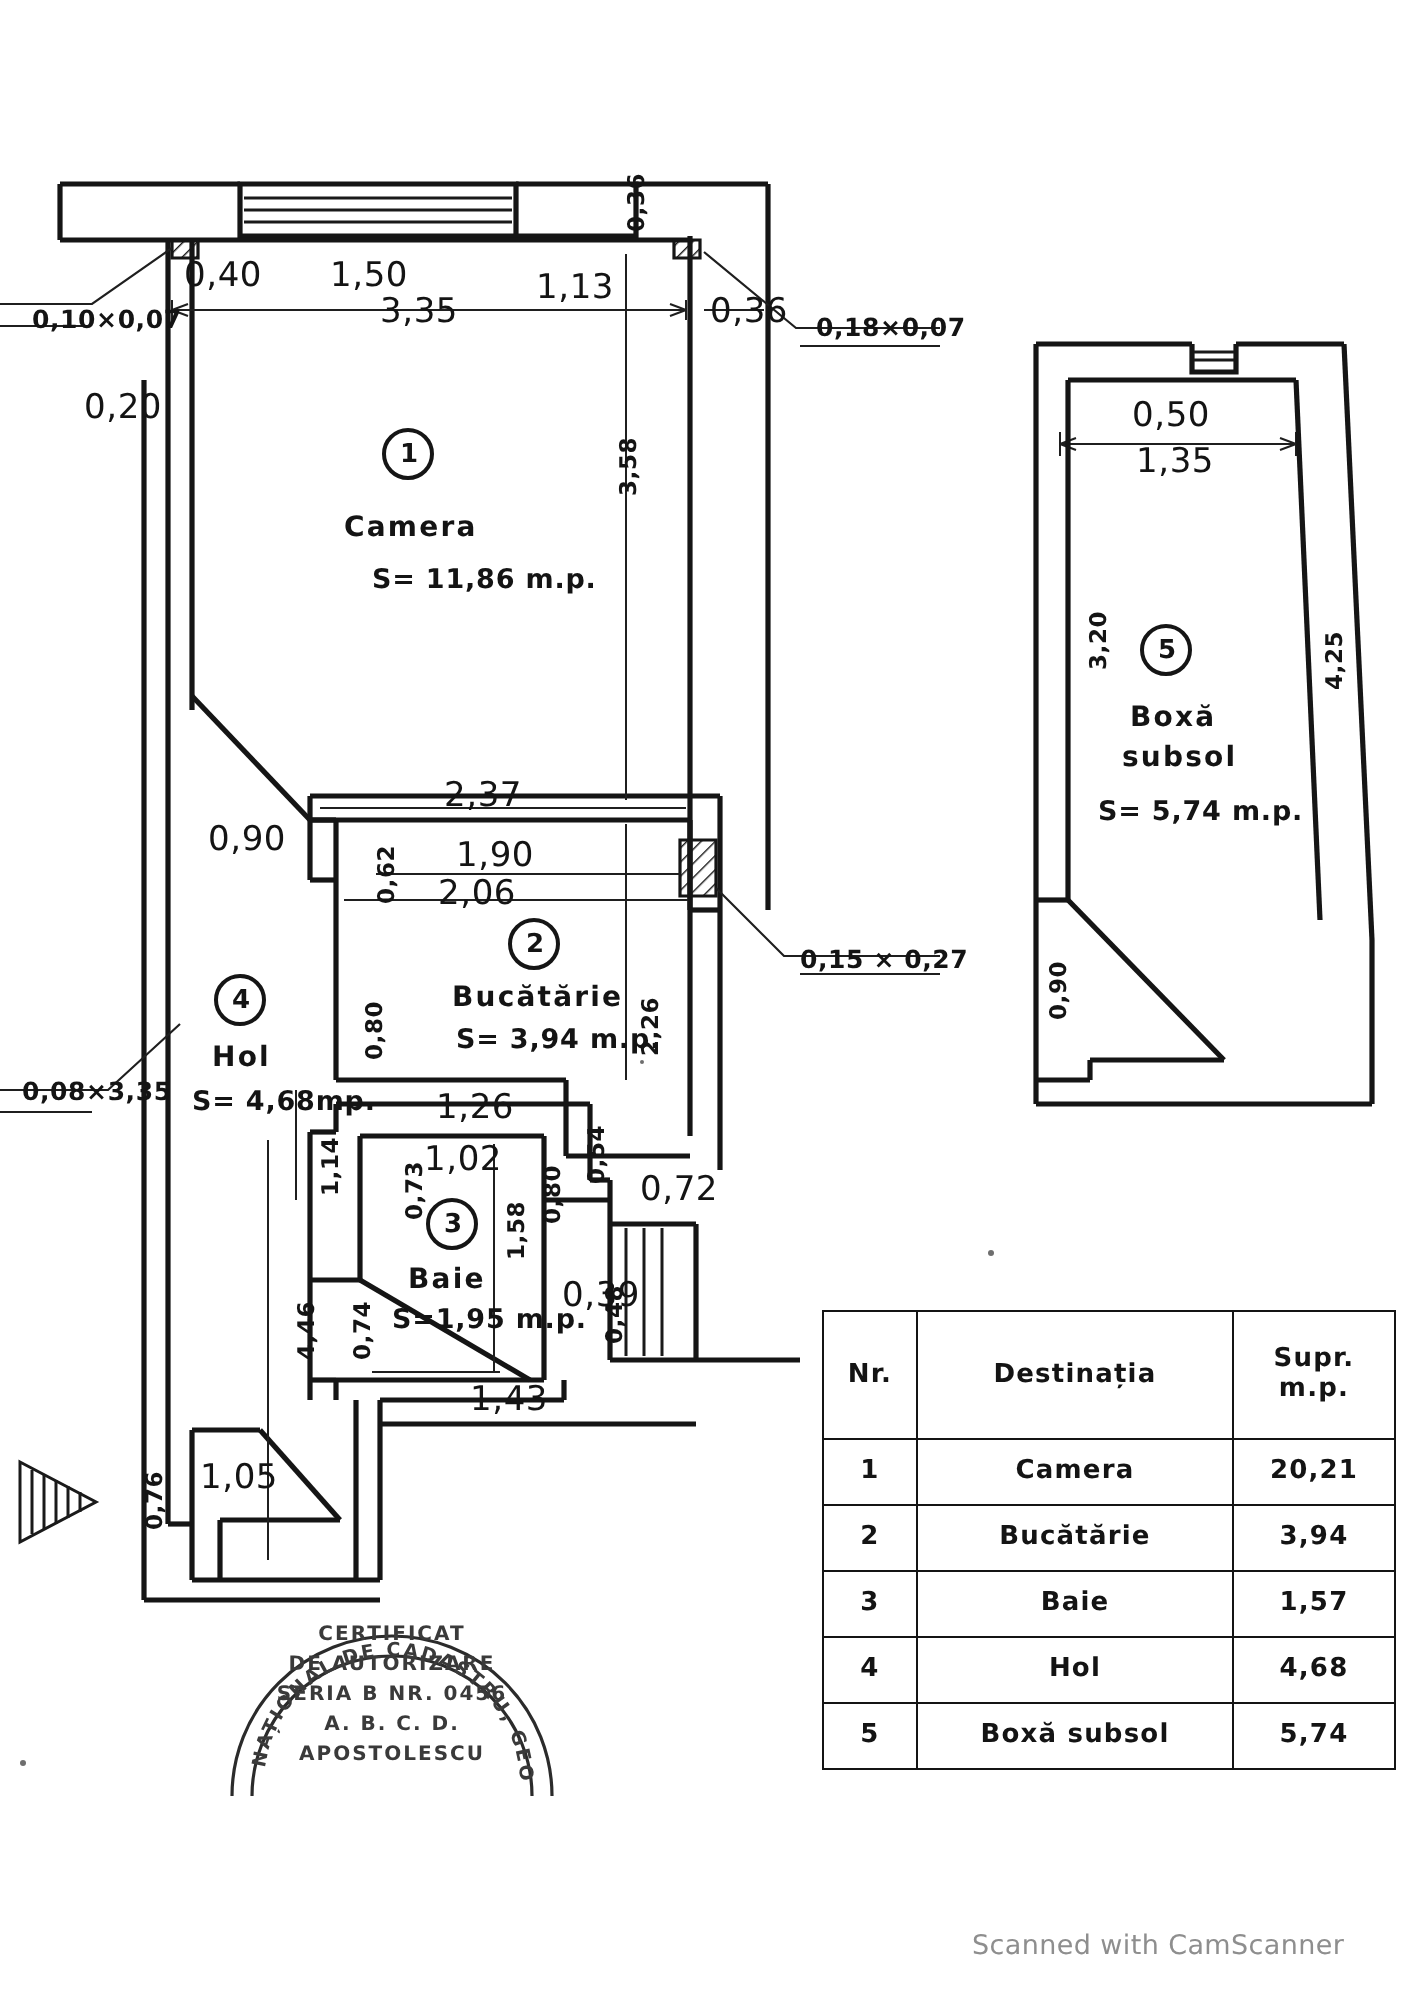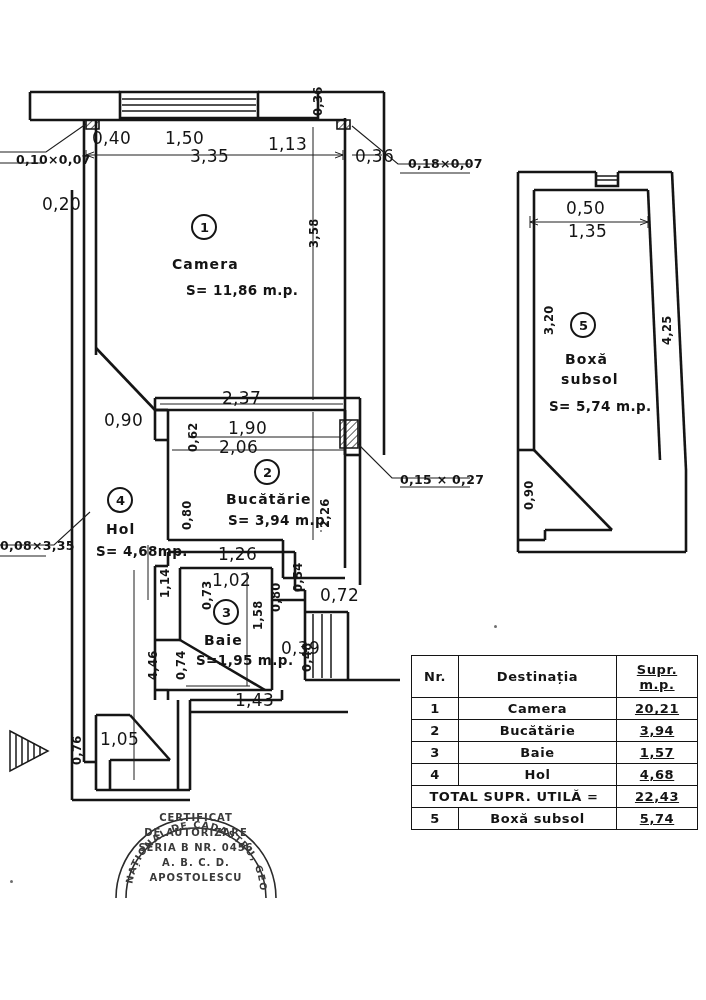--- a/index.html
+++ b/index.html
@@ -50,36 +50,36 @@
   .note     { font-size: 12.5px; font-weight: 700; }
 
   
   #area-table {
     position: absolute;
     left: 411px; top: 655px;
     width: 283px; height: 221px;
   }
   #area-table table {
     border-collapse: collapse;
-    width: 283px; height: 175px;
+    width: 283px; height: 230px;
     table-layout: fixed;
   }
   #area-table td {
     border: 1.6px solid #141414;
     font-family: "DejaVu Sans", sans-serif;
     font-size: 13px;
     font-weight: 700;
     text-align: center;
     letter-spacing: 0.6px;
     padding: 0;
     color: #141414;
   }
   #area-table td.c-nr    { width: 46px; }
   #area-table td.c-dest  { width: 157px; }
-  #area-table td.c-sup   { width: 80px; text-decoration: underline; }
+  #area-table td.c-sup   { width: 80px; }
   #area-table td.hdr     { font-size: 13px; }
 
   
   #stamp {
     position: absolute;
     left: 112px; top: 780px;
     width: 168px; height: 118px;
   }
   #stamp .stamp-lines {
     position: absolute;
@@ -334,21 +334,21 @@
   <div class="txt dim" style="left:355px; top:146px;">0,36</div>
   <div class="txt dim" style="left:42px;  top:194px;text-align:right;">0,20</div>
   <div class="txt dim-sm vert" style="left:307px; top:248px; transform: rotate(-90deg);">3,58</div>
 
   <div class="txt roomnum" style="left:200px; top:220px;">1</div>
   <div class="txt roomname" style="left:172px; top:256px;">Camera</div>
   <div class="txt roomarea" style="left:166px; top:282px;margin-left:20px;">S= 11,86 m.p.</div>
 
   <div class="txt note" style="left:16px;   top:152px;">0,10×0,07</div>
   <div class="txt note" style="left:408px; top:156px;">0,18×0,07</div>
-  <div class="txt note" style="left:0px;   top:538px;">0,08×3,35</div>
+  <div class="txt note" style="left:0px;   top:538px;padding-left:11px;">0,08×3,35</div>
   <div class="txt note" style="left:400px; top:472px;">0,15 × 0,27</div>
 
   <div class="txt dim" style="left:104px; top:410px;">0,90</div>
   <div class="txt roomnum" style="left:116px; top:493px;">4</div>
   <div class="txt roomname" style="left:106px; top:521px;">Hol</div>
   <div class="txt roomarea" style="left:96px;  top:543px;">S= 4,68mp.</div>
   <div class="txt dim-sm vert" style="left:158px; top:598px; transform: rotate(-90deg);">1,14</div>
   <div class="txt dim-sm vert" style="left:146px; top:680px; transform: rotate(-90deg);">4,46</div>
   <div class="txt dim-sm vert" style="left:174px; top:680px; transform: rotate(-90deg);">0,74</div>
   <div class="txt dim-sm vert" style="left:70px;  top:765px; transform: rotate(-90deg);">0,76</div>
@@ -409,24 +409,20 @@
         </tr>
         <tr>
           <td class="c-nr">3</td>
           <td class="c-dest">Baie</td>
           <td class="c-sup">1,57</td>
         </tr>
         <tr>
           <td class="c-nr">4</td>
           <td class="c-dest">Hol</td>
           <td class="c-sup">4,68</td>
-        </tr>
-        <tr>
-          <td colspan="2">TOTAL  SUPR. UTILĂ   =</td>
-          <td class="c-sup">22,43</td>
         </tr>
         <tr>
           <td class="c-nr">5</td>
           <td class="c-dest">Boxă subsol</td>
           <td class="c-sup">5,74</td>
         </tr>
       </tbody>
     </table>
   </div>
 
@@ -445,14 +441,15 @@
       <div class="sl">SERIA B NR. 0456</div>
       <div class="sl">A. B. C. D.</div>
       <div class="sl">APOSTOLESCU</div>
     </div>
   </div>
 
   <div class="speck" style="left:494px; top:625px; width:3px; height:3px;"></div>
   <div class="speck" style="left:10px;  top:880px; width:3px; height:3px;"></div>
   <div class="speck" style="left:320px; top:530px; width:2px; height:2px;"></div>
 
+  <div id="camscanner">Scanned with CamScanner</div>
 
 </div>
 
 </body></html>

